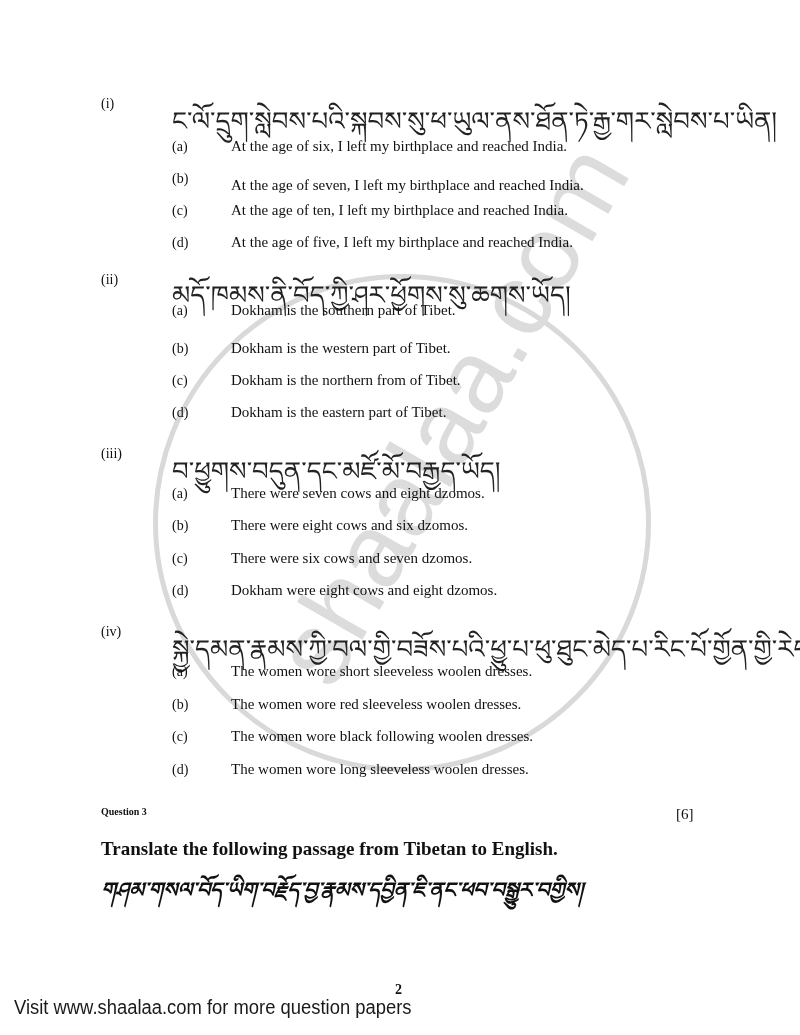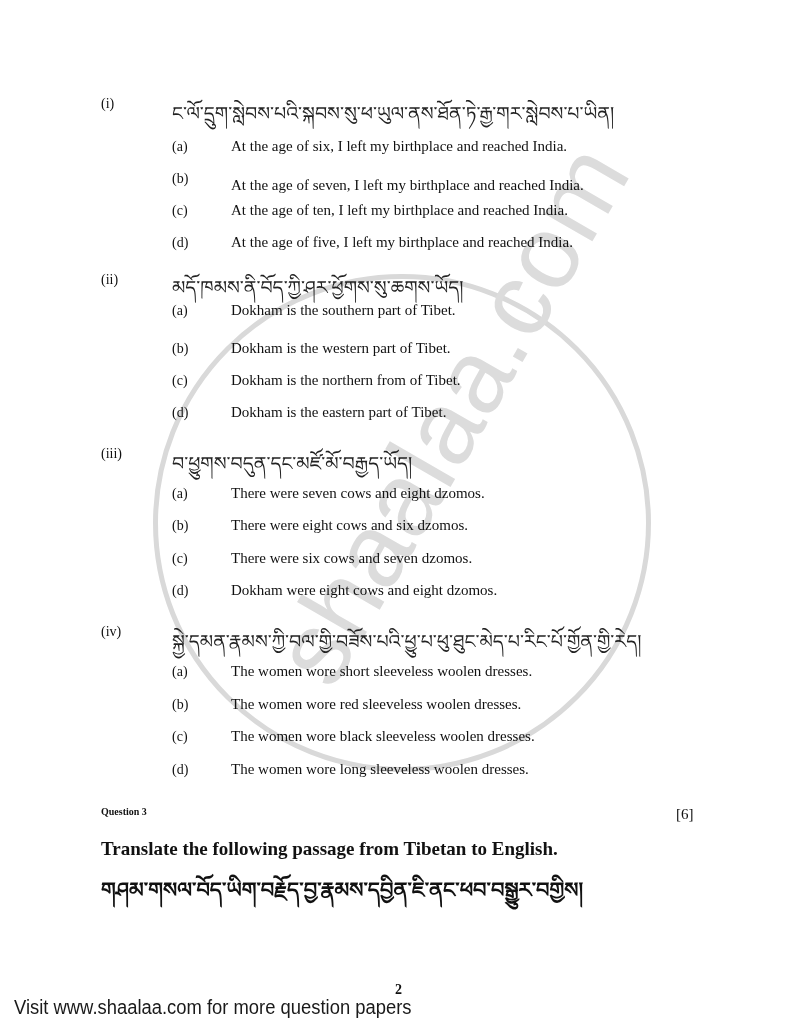--- a/index.html
+++ b/index.html
@@ -49,39 +49,39 @@
     }
     .content { position: relative; z-index: 1; }
 
     .abs { position: absolute; white-space: nowrap; }
     .qnum {
       left: 101px;
       font-size: 14px;
     }
     .tib {
       font-family: "DejaVu Sans", "Liberation Sans", sans-serif;
-      font-size: 19px;
+      font-size: 26px;
       color: #222;
     }
     .tib-q { left: 172px; }
     .opt-label {
       left: 172px;
       font-size: 14px;
     }
     .opt-text {
       left: 231px;
       font-size: 15px;
     }
     .q3-title { left: 101px; top: 806px; font-size: 10px; font-weight: bold; }
     .q3-marks { left: 676px; top: 806px; font-size: 15px; }
     .q3-instr { left: 101px; top: 838px; font-size: 19px; font-weight: bold; }
     .q3-tib {
       left: 101px; top: 866px;
       font-family: "DejaVu Sans", "Liberation Sans", sans-serif;
-      font-size: 21px; font-weight: bold; color: #111;
+      font-size: 21px; font-weight: bold; color: #111; font-style: italic;
     }
     .page-number { left: 395px; top: 982px; font-size: 14px; font-weight: bold; }
     .footer {
       left: 14px; top: 996px;
       font-family: "Liberation Sans", "DejaVu Sans", sans-serif;
       font-size: 20px;
       color: #1a1a1a;
       transform: scaleX(0.92);
       transform-origin: left top;
     }
@@ -151,21 +151,21 @@
       <span class="abs qnum" style="top:624px;">(iv)</span>
       <span class="abs tib tib-q" style="top:620px;">སྐྱེ་དམན་རྣམས་ཀྱི་བལ་གྱི་བཟོས་པའི་ཕྱུ་པ་ཕུ་ཐུང་མེད་པ་རིང་པོ་གྱོན་གྱི་རེད།</span>
 
       <span class="abs opt-label" style="top:664px;">(a)</span>
       <span class="abs opt-text" style="top:663px;">The women wore short sleeveless woolen dresses.</span>
 
       <span class="abs opt-label" style="top:697px;">(b)</span>
       <span class="abs opt-text" style="top:696px;">The women wore red sleeveless woolen dresses.</span>
 
       <span class="abs opt-label" style="top:729px;">(c)</span>
-      <span class="abs opt-text" style="top:728px;">The women wore black sleeveless woolen dresses.</span>
+      <span class="abs opt-text" style="top:728px;">The women wore black following woolen dresses.</span>
 
       <span class="abs opt-label" style="top:762px;">(d)</span>
       <span class="abs opt-text" style="top:761px;">The women wore long sleeveless woolen dresses.</span>
     </div>
 
     <div>
       <span class="abs q3-title">Question 3</span>
       <span class="abs q3-marks">[6]</span>
       <span class="abs q3-instr">Translate the following passage from Tibetan to English.</span>
       <span class="abs q3-tib">གཤམ་གསལ་བོད་ཡིག་བརྗོད་བྱ་རྣམས་དབྱིན་ཇི་ནང་ཕབ་བསྒྱུར་བགྱིས།</span>

